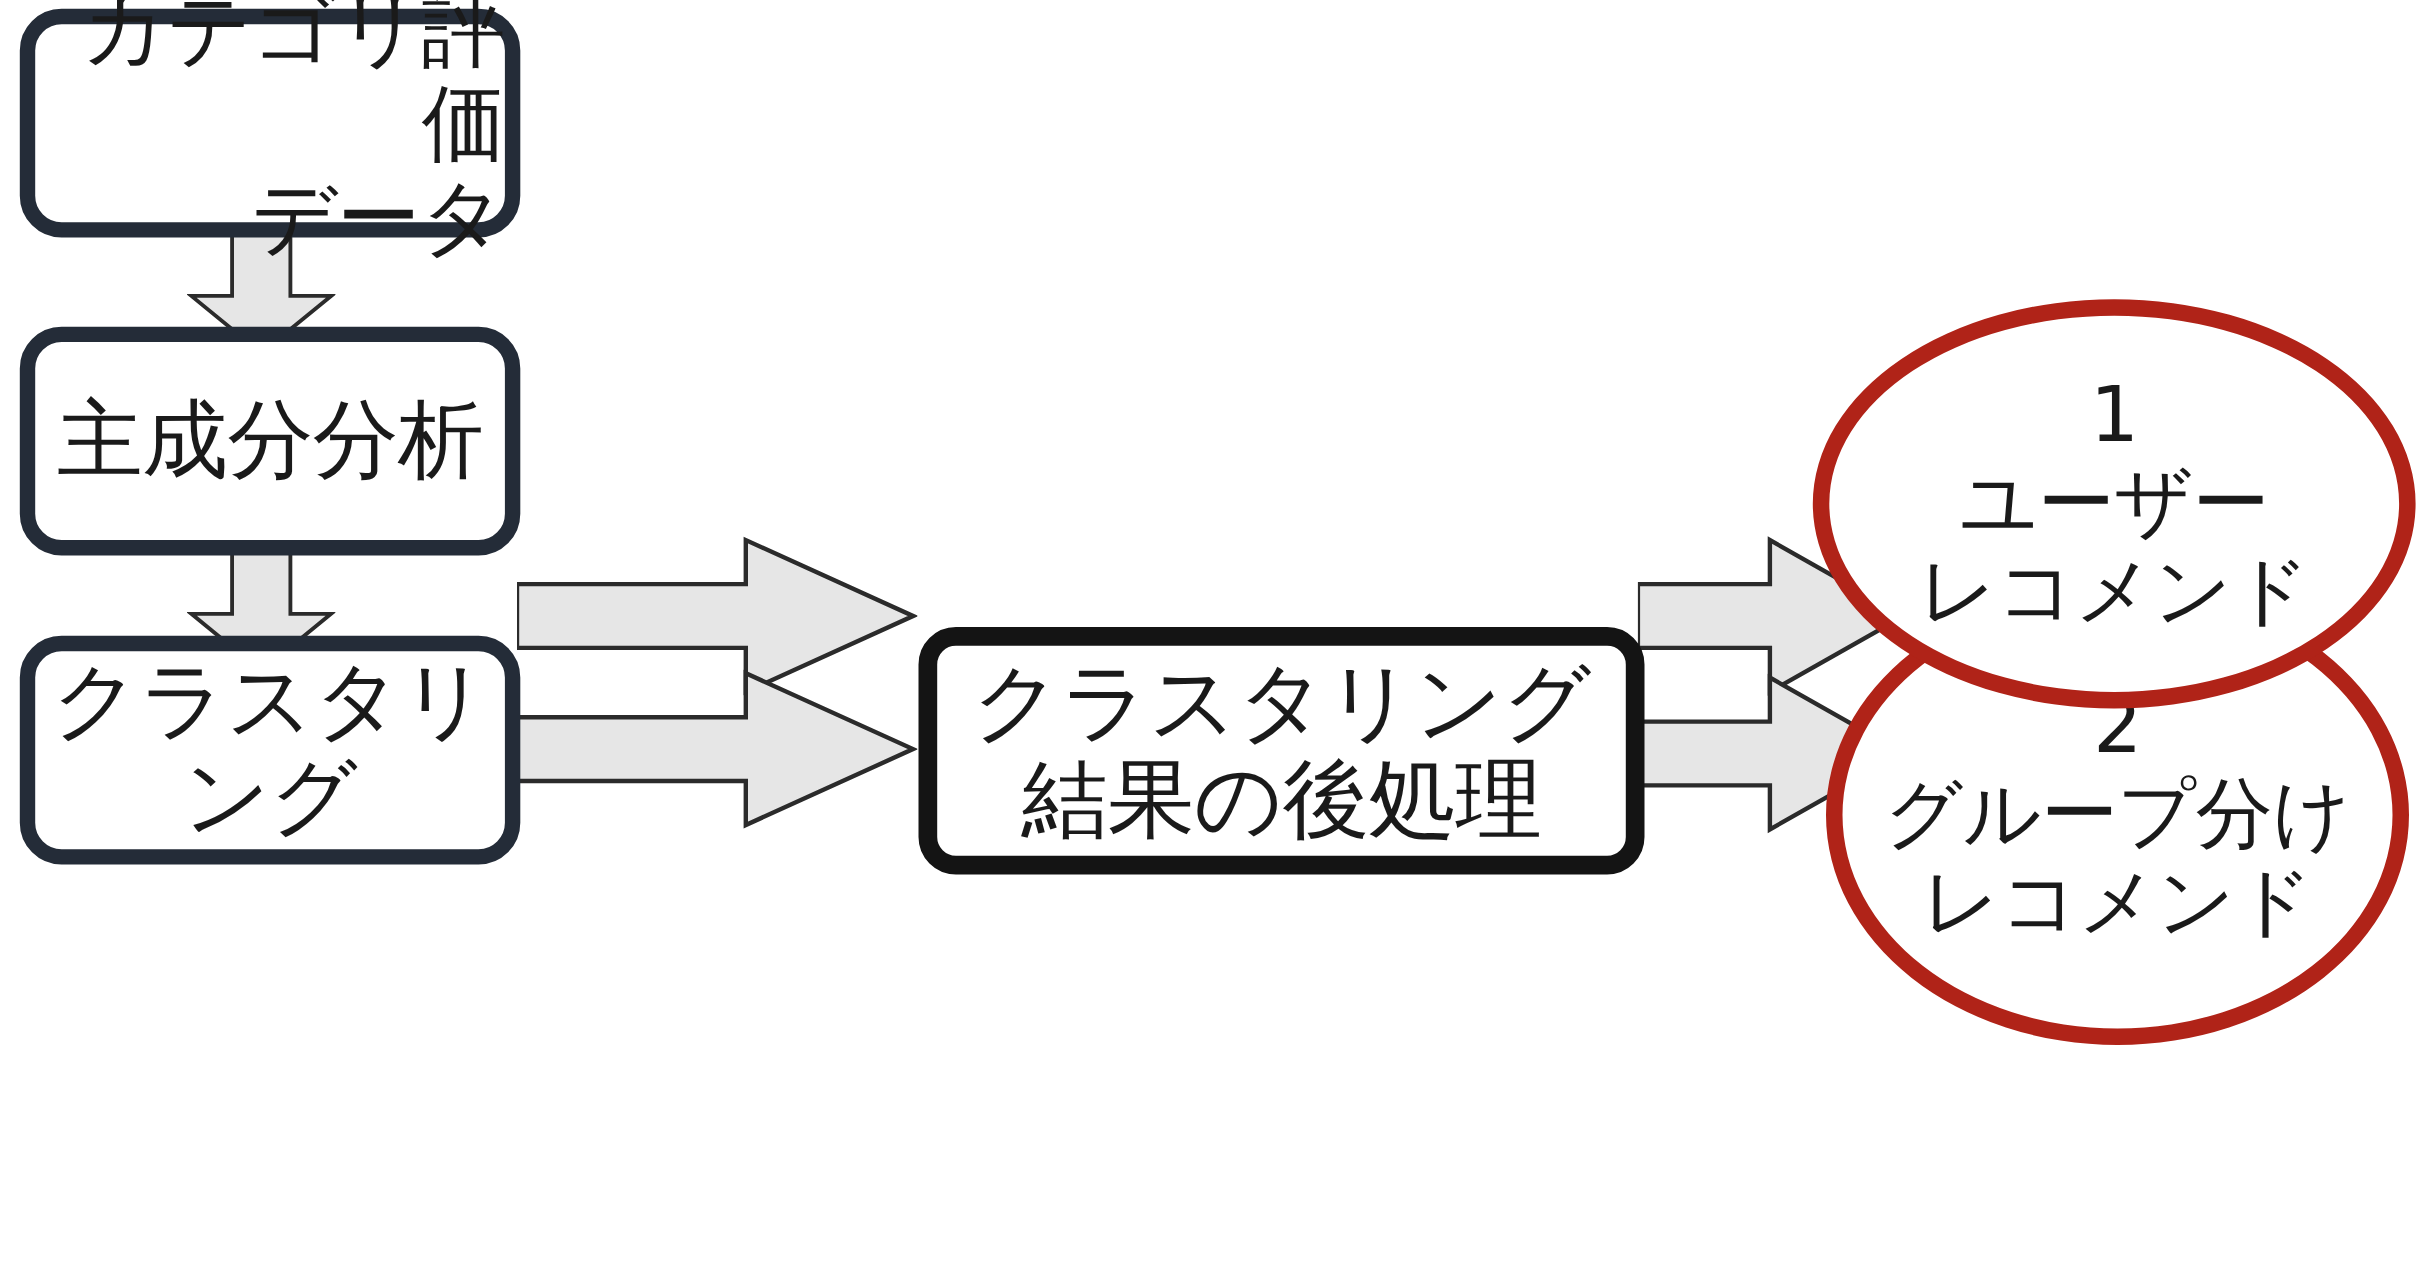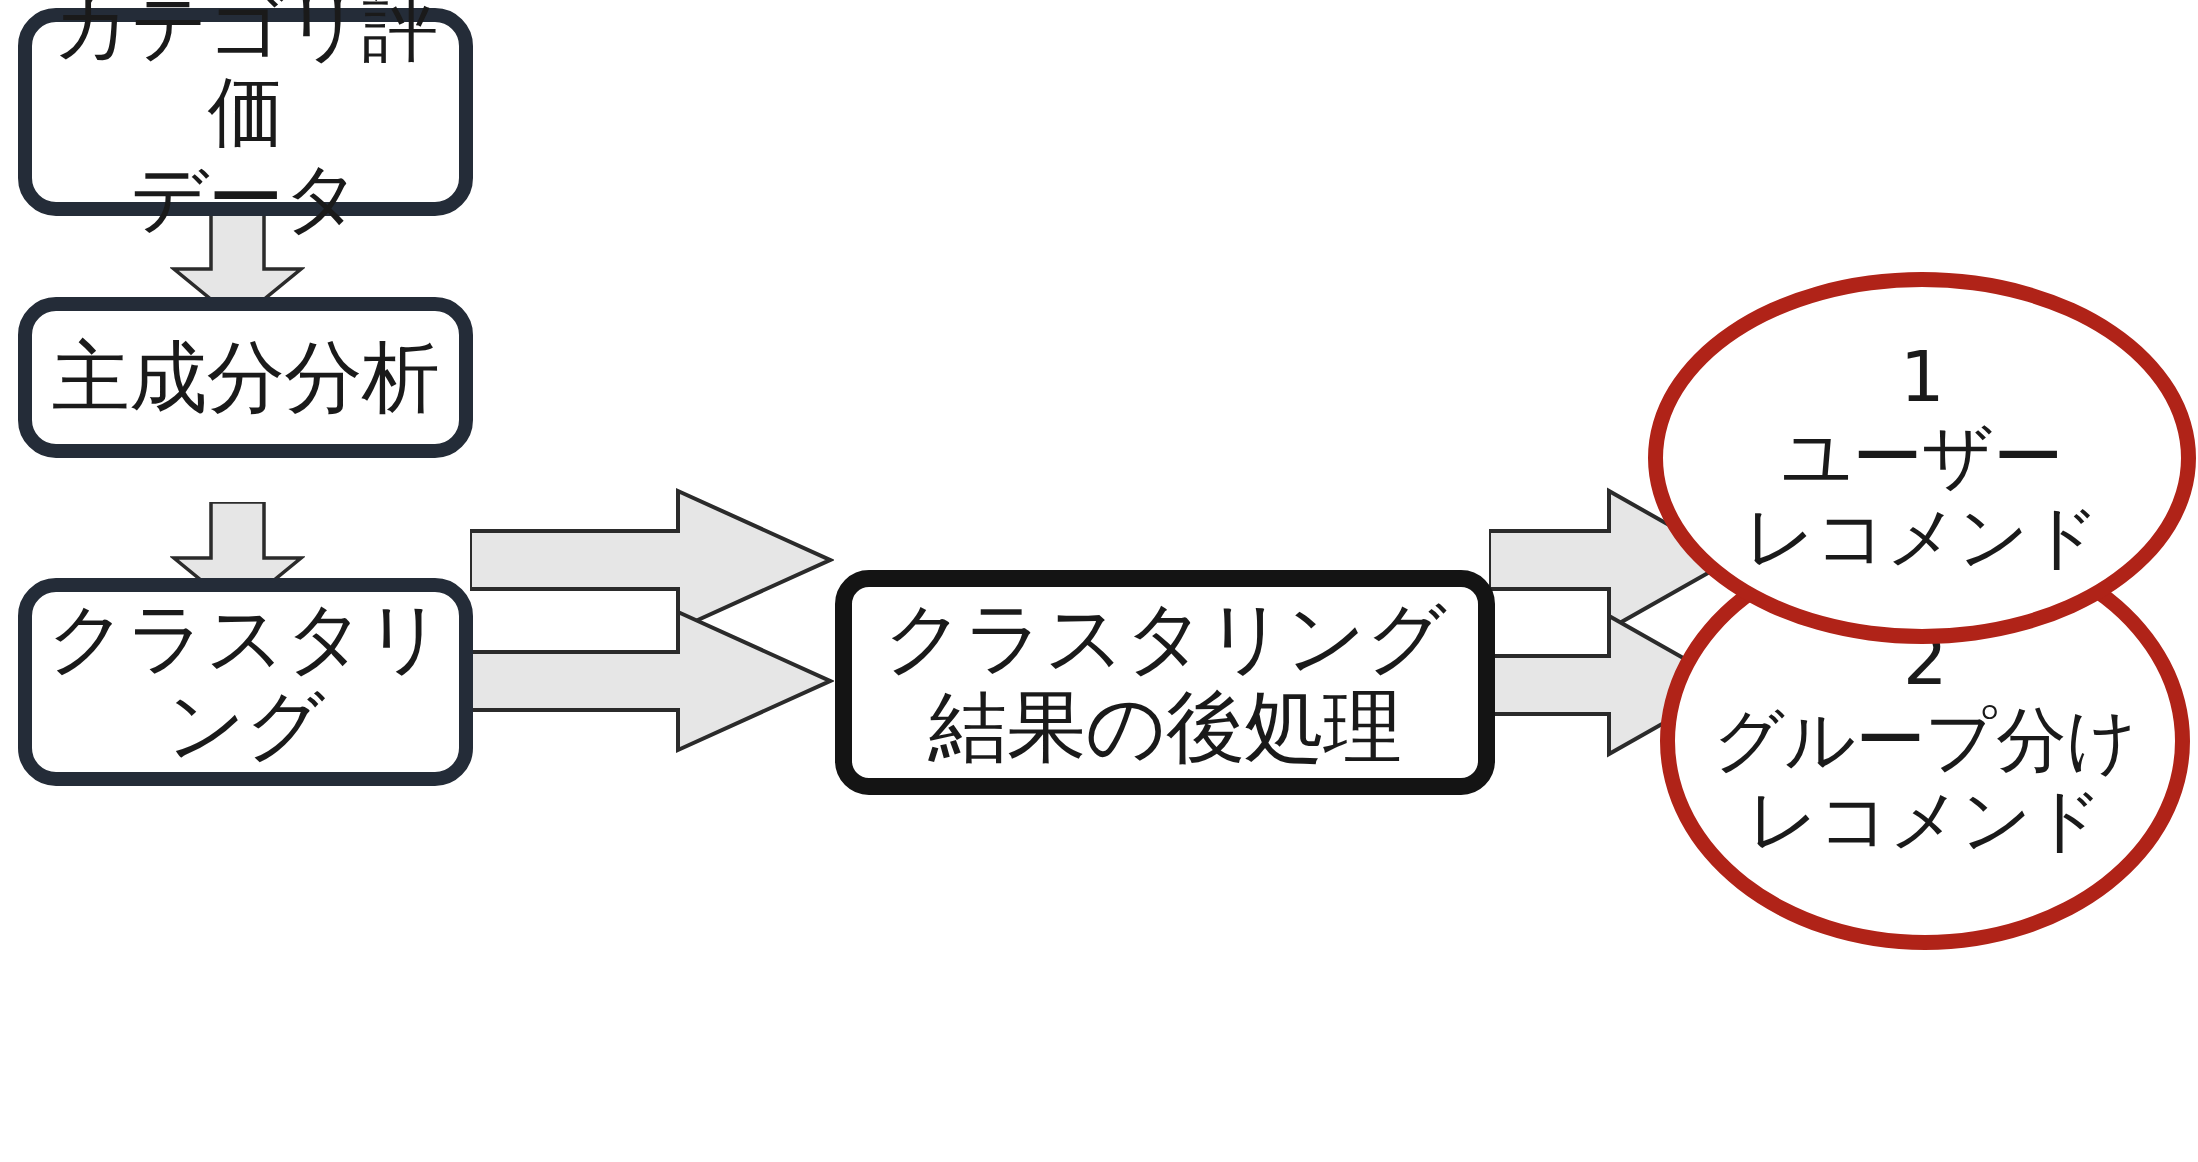--- a/index.html
+++ b/index.html
@@ -66,32 +66,32 @@
     position: absolute;
     z-index: 2;
   }
   .arrow svg { display: block; width: 100%; height: 100%; }
 </style>
 </head>
 <body>
 
 <div id="stage">
 
-  <div class="node-box navy" style="left:18px; top:8px; width:455px; height:208px; font-size:76px;">
+  <div class="node-box navy" style="left:18px; top:8px; width:455px; height:208px; font-size:76px;text-align:right;">
     <span class="node-label">カテゴリ評価
 データ</span>
   </div>
 
   <div class="arrow" style="left:170px; top:213px; width:135px; height:110px;">
     <svg viewBox="0 0 135 110" preserveAspectRatio="none">
       <polygon points="41,0 94,0 94,56 131,56 67.5,108 4,56 41,56" fill="#E6E6E6" stroke="#2B2B2B" stroke-width="3.5" stroke-linejoin="miter"></polygon>
     </svg>
   </div>
 
-  <div class="node-box navy" style="left:18px; top:297px; width:455px; height:161px; font-size:78px;">
+  <div class="node-box navy" style="left:18px; top:297px; width:455px; height:208px; font-size:78px;">
     <span class="node-label">主成分分析</span>
   </div>
 
   <div class="arrow" style="left:170px; top:502px; width:135px; height:110px;">
     <svg viewBox="0 0 135 110" preserveAspectRatio="none">
       <polygon points="41,0 94,0 94,56 131,56 67.5,108 4,56 41,56" fill="#E6E6E6" stroke="#2B2B2B" stroke-width="3.5" stroke-linejoin="miter"></polygon>
     </svg>
   </div>
 
   <div class="arrow" style="left:470px; top:487px; width:364px; height:146px;">

